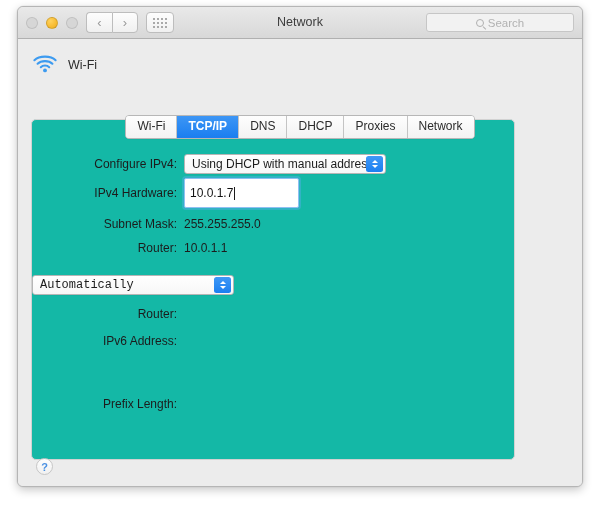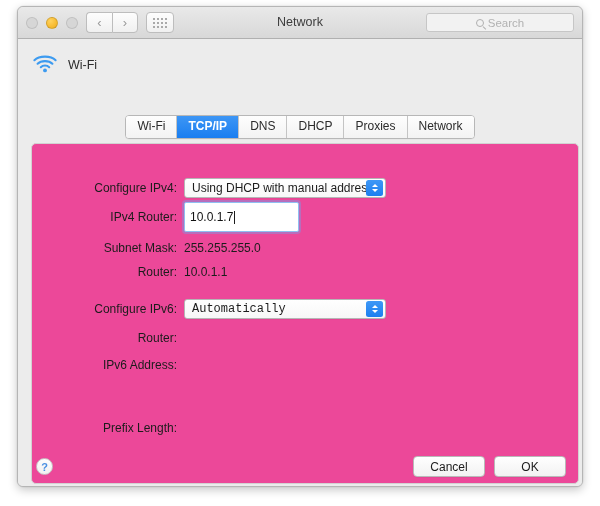--- a/index.html
+++ b/index.html
@@ -192,24 +192,24 @@
   .tab.active {
     background: linear-gradient(to bottom, #3d96f5 0%, #1a7ef0 100%);
     color: #ffffff;
     font-weight: bold;
   }
 
   
   #panel {
     position: absolute;
     left: 13px;
-    top: 104px;
-    width: 548px;
+    top: 80px;
+    width: 484px;
     height: 341px;
-    background: #ec4899;
+    background: #14b8a6;
     border: 1px solid #d2d2d2;
     border-radius: 5px;
   }
 
   
   .form-row {
     position: absolute;
     display: flex;
     align-items: center;
     height: 20px;
@@ -405,39 +405,38 @@
           <div class="popup" style="width:202px;">
             <span>Using DHCP with manual address</span>
             <span class="arrows">
               <span class="up"></span>
                 <span class="down"></span>
             </span>
           </div>
         </div>
 
         <div class="form-row" style="top:63px;">
-          <span class="row-label">IPv4 Router:</span>
+          <span class="row-label">IPv4 Hardware:</span>
           <div class="textfield" style="width:115px;">
             <span>10.0.1.7</span>
             <span class="caret"></span>
           </div>
         </div>
 
         <div class="form-row" style="top:91px;align-items:flex-end;">
           <span class="row-label">Subnet Mask:</span>
           <span class="row-value">255.255.255.0</span>
         </div>
 
         <div class="form-row" style="top:118px;">
           <span class="row-label">Router:</span>
           <span class="row-value">10.0.1.1</span>
         </div>
 
         <div class="form-row" style="top:155px;">
-          <span class="row-label">Configure IPv6:</span>
           <div class="popup" style="width:202px;font-family:Liberation Mono, monospace;">
             <span>Automatically</span>
             <span class="arrows">
               <span class="up"></span>
                 <span class="down"></span>
             </span>
           </div>
         </div>
 
         <div class="form-row" style="top:184px;">
@@ -452,20 +451,16 @@
 
         <div class="form-row" style="top:238px;margin-top:36px;">
           <span class="row-label">Prefix Length:</span>
           <span class="row-value"></span>
         </div>
 
       </div>
 
       <div id="help-btn">?</div>
 
-      <div id="btn-group">
-        <div class="push-btn">Cancel</div>
-        <div class="push-btn">OK</div>
-      </div>
 
     </div>
   </div>
 </div>
 
 </body></html>

